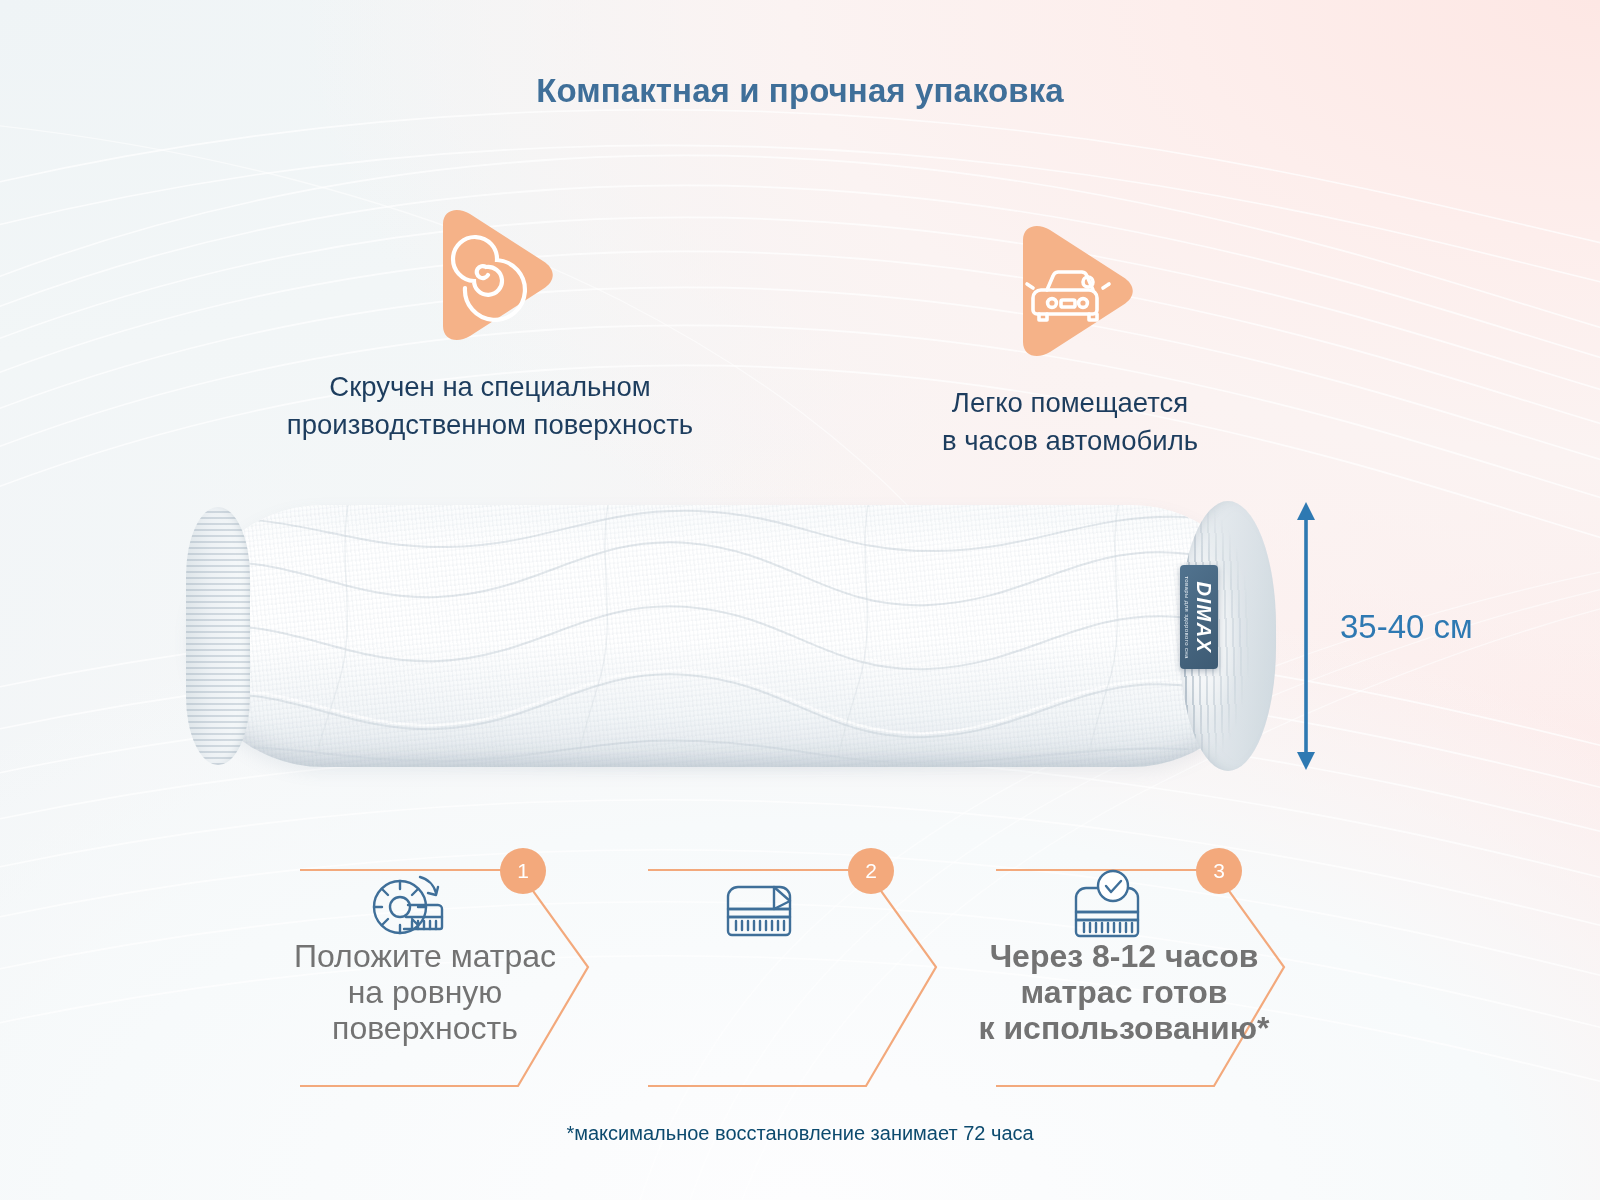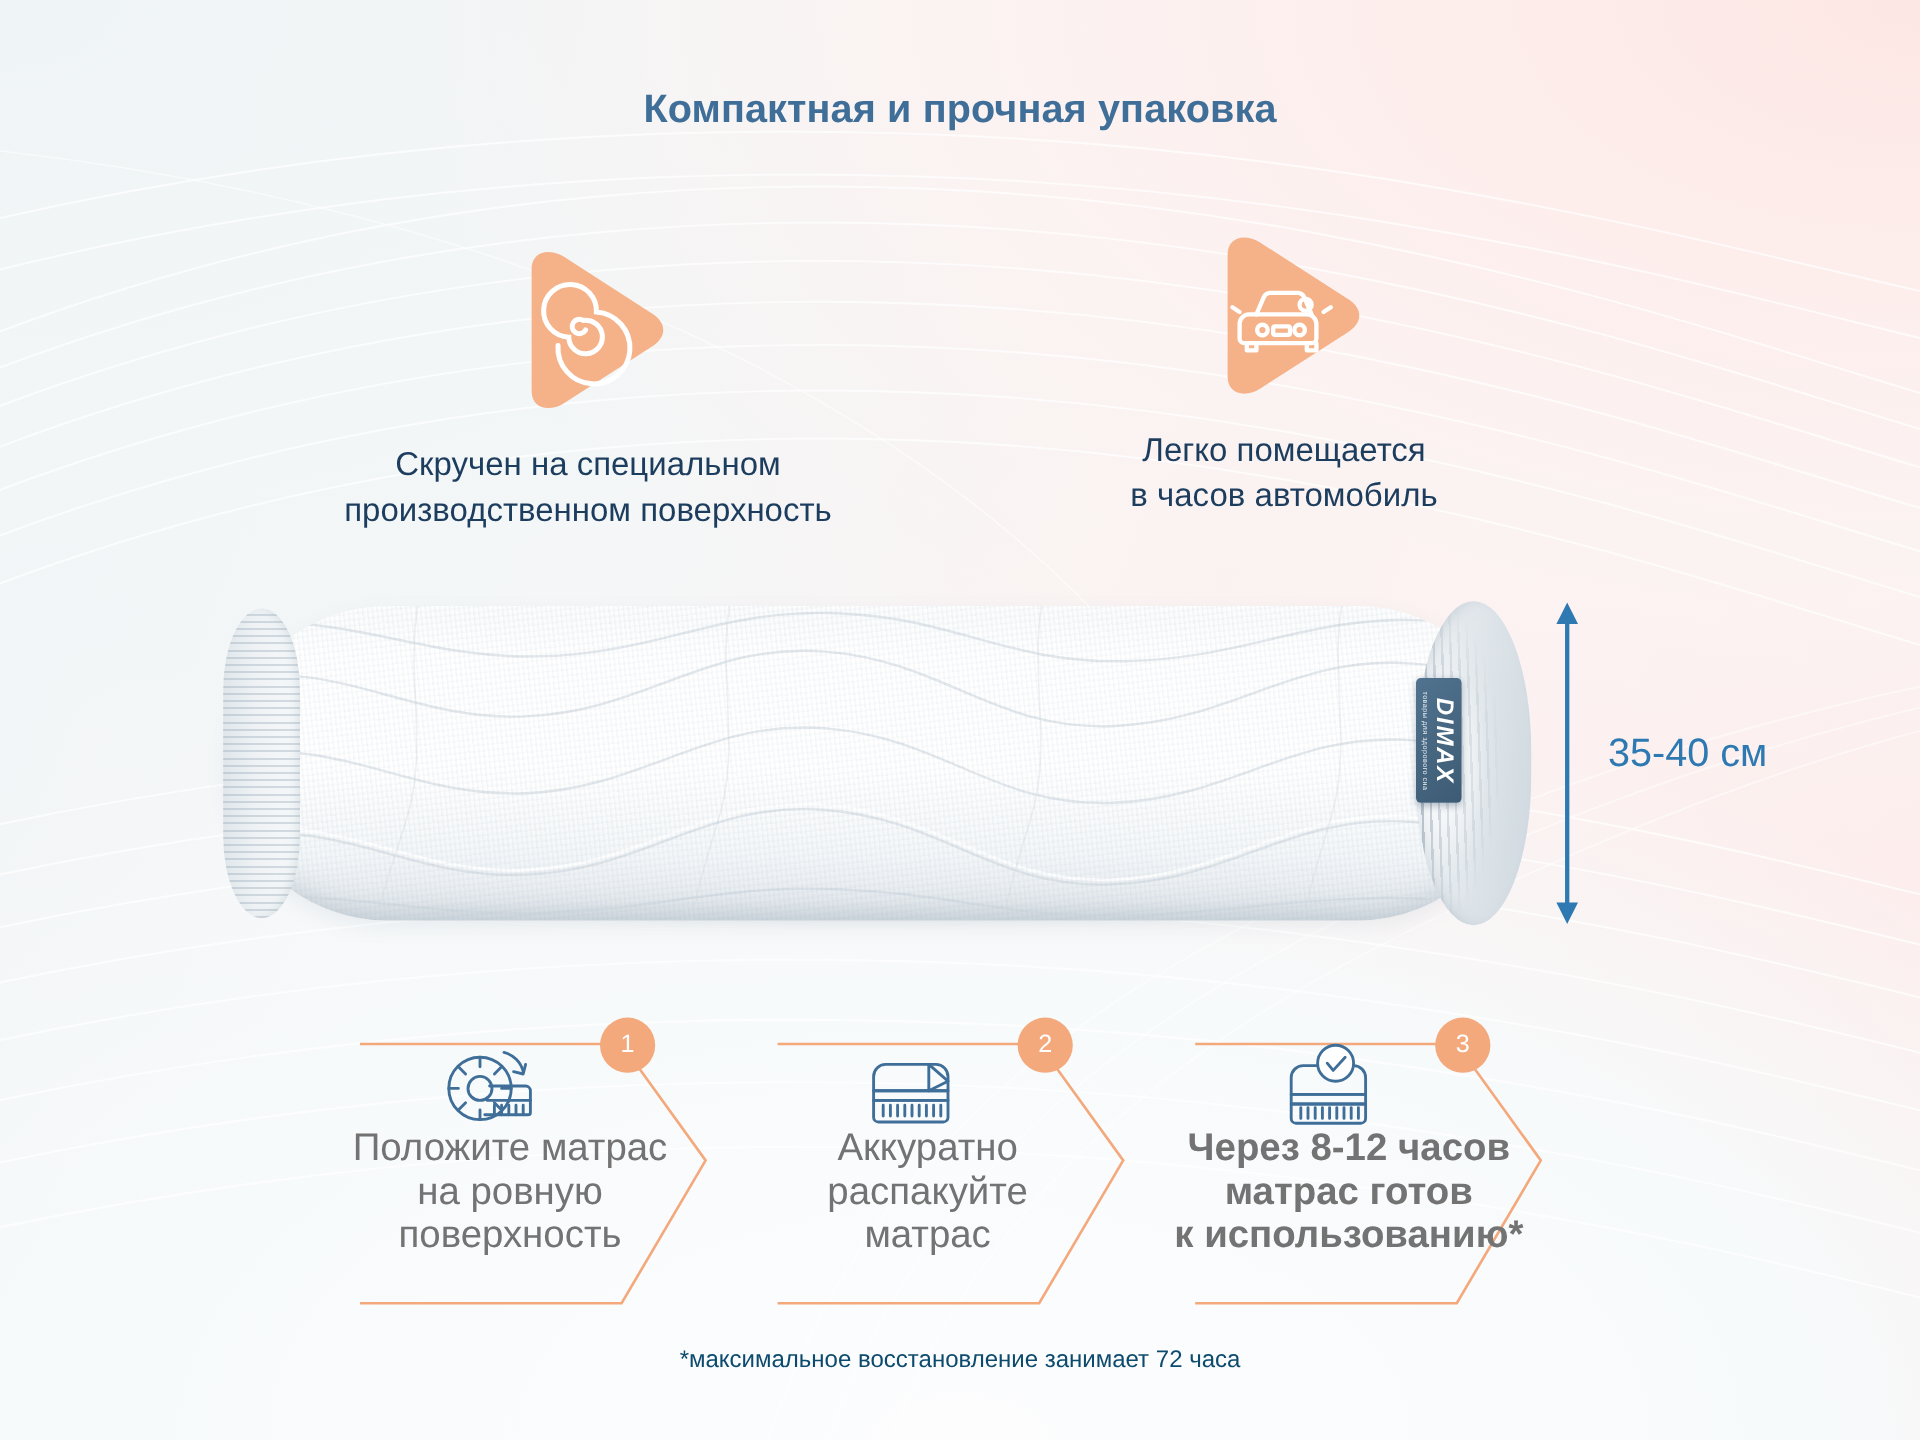--- a/index.html
+++ b/index.html
@@ -30,21 +30,21 @@
     color:#3f6f99;
   }
 
   
   .feature{ position:absolute; text-align:center; }
   .feature .tri{ position:relative; height:150px; display:flex; align-items:center; justify-content:center; }
   .feature .cap{
     font-size:27.5px; line-height:38px; color:#1d3d5e; white-space:nowrap;
   }
   #feat-roll{ left:190px; top:200px; width:600px; }
-  #feat-car { left:835px; top:188px; width:470px; }
+  #feat-car { left:835px; top:216px; width:470px; }
   #feat-roll .cap{ margin-top:18px; }
   #feat-car  .cap{ margin-top:18px; }
 
   
   .roll-wrap{ position:absolute; left:180px; top:495px; width:1100px; height:295px; }
 
   .roll-shadow{
     position:absolute; left:22px; top:238px; width:1055px; height:44px;
     background:radial-gradient(50% 50% at 50% 50%, rgba(120,140,160,.17) 0%, rgba(120,140,160,.07) 45%, rgba(120,140,160,0) 78%);
     filter:blur(5px);
@@ -295,25 +295,20 @@
       <svg width="82" height="80" viewBox="0 0 82 80">
         <g fill="none" stroke="#3f6f99" stroke-width="2.4" stroke-linecap="round" stroke-linejoin="round">
           <path d="M10 30 a10 10 0 0 1 10 -10 h42 a10 10 0 0 1 10 10 v12 H10 z"></path>
           <path d="M10 42 h62 v8 H10 z"></path>
           <path d="M10 50 h62 v14 a4 4 0 0 1 -4 4 H14 a4 4 0 0 1 -4 -4 z"></path>
           <path d="M18 54 v9 M24 54 v9 M30 54 v9 M36 54 v9 M42 54 v9 M48 54 v9 M54 54 v9 M60 54 v9 M66 54 v9"></path>
           <path d="M56 20 l16 14 l-16 8 z"></path>
         </g>
       </svg>
     </div>
-    <div class="txt">
-      <div>Аккуратно</div>
-      <div>распакуйте</div>
-      <div>матрас</div>
-    </div>
   </div>
 
   <div class="step" id="step-3">
     <svg class="chev" width="300" height="250" viewBox="0 0 300 250">
       <path d="M4,28 H222 L292,125 L222,244 H4" fill="none" stroke="#f3a97c" stroke-width="2.2"></path>
     </svg>
     <div class="num">3</div>
     <div class="ico">
       <svg width="82" height="82" viewBox="0 0 82 82">
         <g fill="none" stroke="#3f6f99" stroke-width="2.4" stroke-linecap="round" stroke-linejoin="round">

